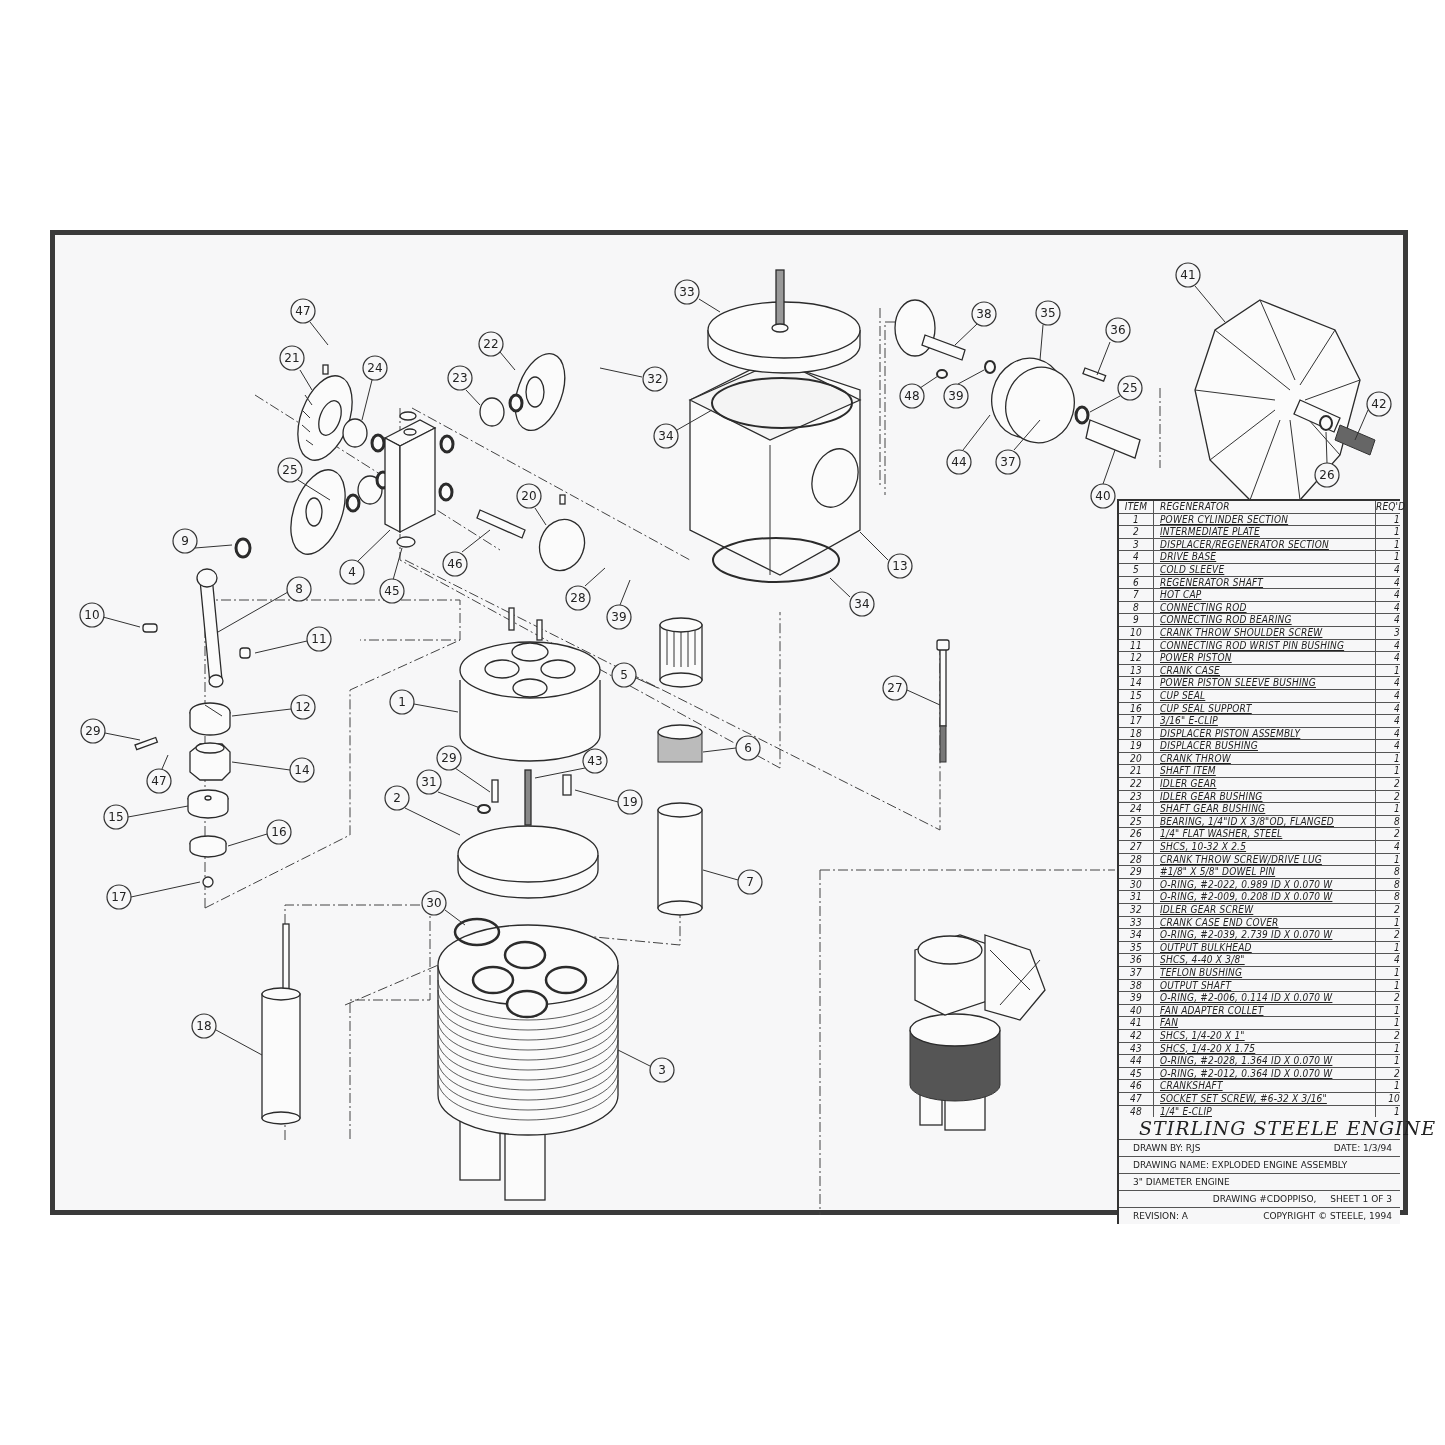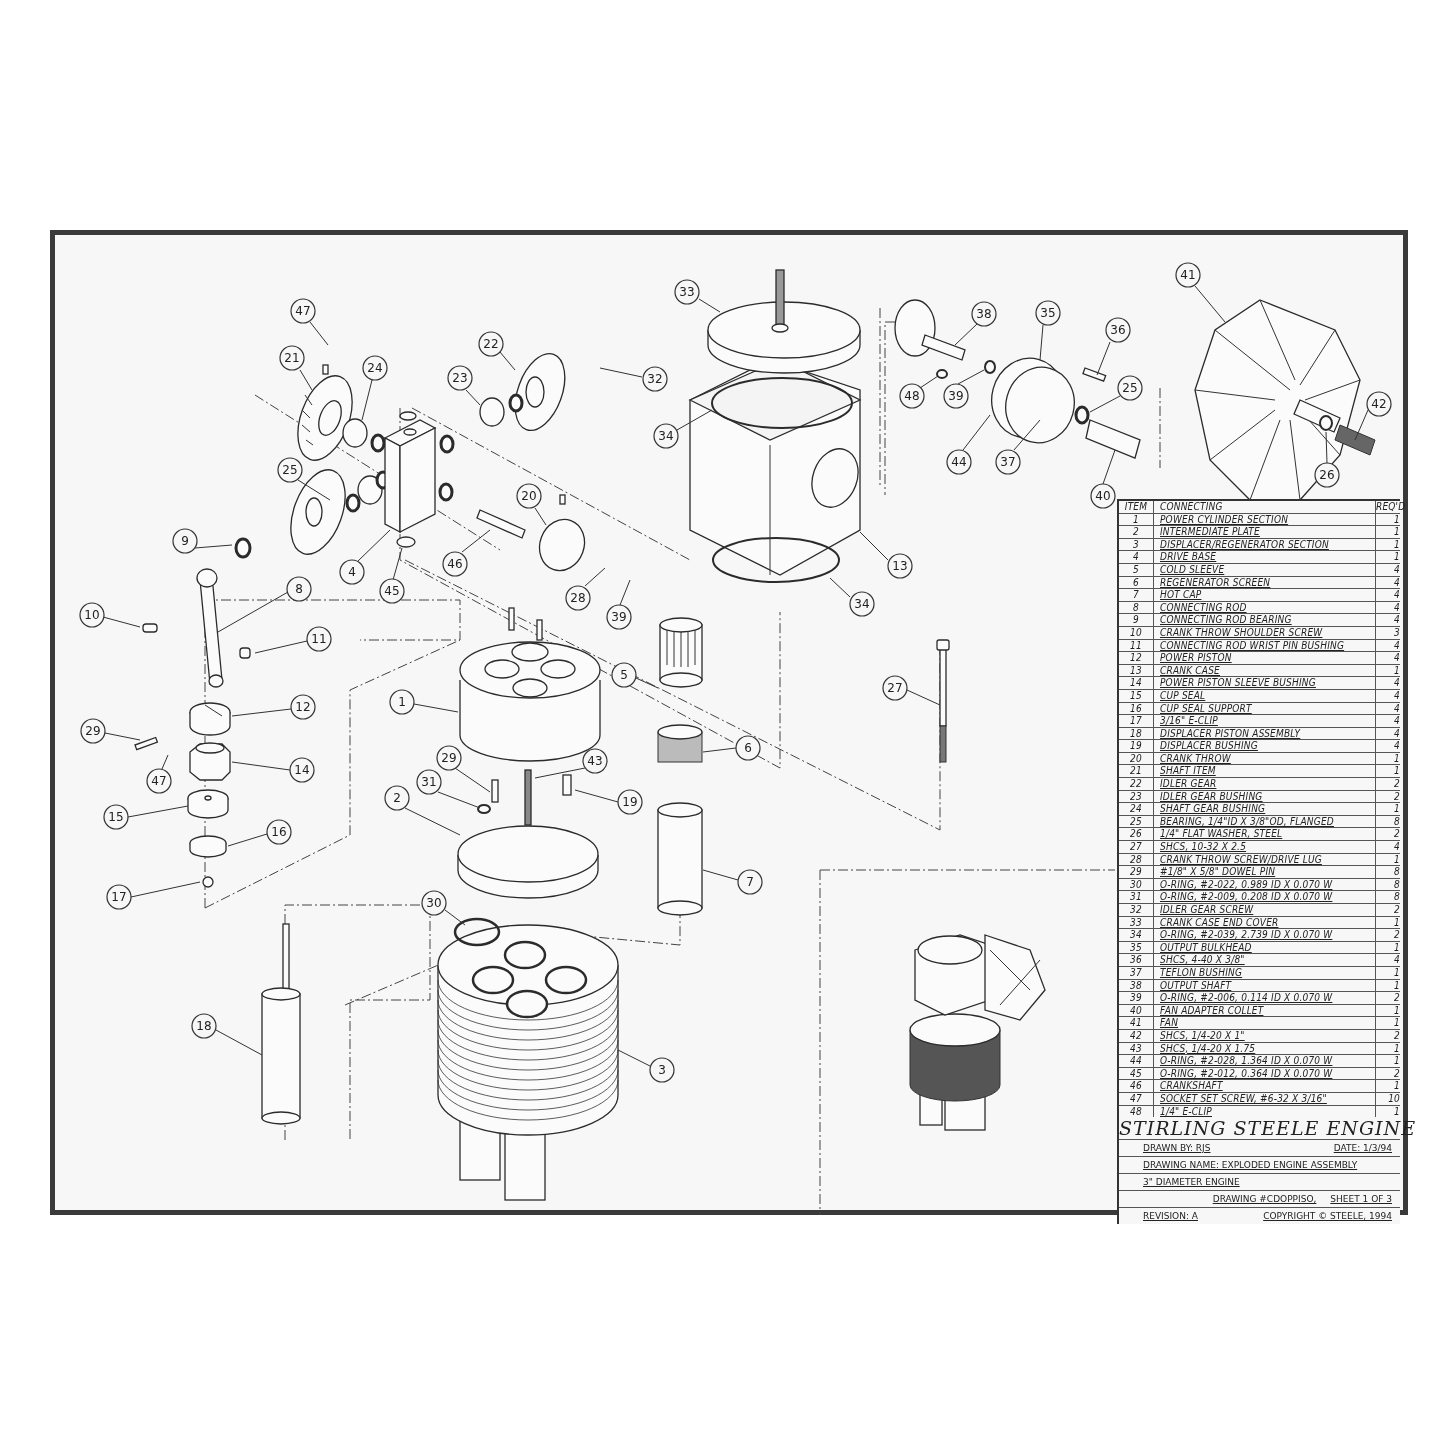--- a/index.html
+++ b/index.html
@@ -13,22 +13,22 @@
   .dash{stroke:#444;stroke-width:1;fill:none;stroke-dasharray:10 3 2 3;}
   .hatch{stroke:#333;stroke-width:1;}
   
   .bom{position:absolute;left:1117px;top:499px;width:281px;border-left:2px solid #333;border-top:2px solid #333;font-family:"DejaVu Sans Condensed","DejaVu Sans",sans-serif;font-size:10px;letter-spacing:0.2px;color:#222;background:#f7f7f8;font-style:italic;}
   .bom-row{display:flex;height:11.6px;line-height:11.6px;border-bottom:1px solid #555;}
   .bom-row .c-item{width:34px;text-align:center;border-right:1px solid #555;}
   .bom-row .c-desc{flex:1;padding-left:6px;white-space:nowrap;overflow:hidden;text-decoration:underline;text-underline-offset:1px;}
   .bom-row .c-req{width:24px;text-align:right;border-left:1px solid #555;}
   .bom-head .c-desc{text-decoration:none;}
   .title-block{position:absolute;left:1117px;top:1117px;width:281px;border-left:2px solid #333;font-family:"DejaVu Sans",sans-serif;font-size:9px;color:#222;background:#f7f7f8;}
-  .tb-title{height:22px;line-height:22px;font-family:"DejaVu Serif",serif;font-style:italic;font-size:19px;letter-spacing:1px;padding-left:0;border-bottom:1px solid #555;white-space:nowrap;}
-  .tb-row{height:16px;line-height:16px;padding-left:24px;border-bottom:1px solid #555;display:flex;justify-content:space-between;padding-right:8px;white-space:nowrap;text-decoration:underline;}
+  .tb-title{height:22px;line-height:22px;font-family:"DejaVu Serif",serif;font-style:italic;font-size:19px;letter-spacing:1px;padding-left:20px;border-bottom:1px solid #555;white-space:nowrap;}
+  .tb-row{height:16px;line-height:16px;padding-left:14px;border-bottom:1px solid #555;display:flex;justify-content:space-between;padding-right:8px;white-space:nowrap;}
   .tb-row:last-child{border-bottom:none;}
 </style>
 </head>
 <body>
 
 <div class="sheet"></div>
 
 <svg class="drawing" viewBox="0 0 1445 1445">
 
   <g>
@@ -530,21 +530,21 @@
       <g class="callout">
         <circle cx="1327" cy="475" r="12"></circle>
         <text x="1327" y="475">26</text>
       </g>
     </g>
 </svg>
 
 <div class="bom">
   <div class="bom-row bom-head">
     <span class="c-item">ITEM</span>
-    <span class="c-desc">CONNECTING</span>
+    <span class="c-desc">REGENERATOR</span>
     <span class="c-req">REQ'D</span>
   </div>
   <div id="bom-rows">
       <div class="bom-row">
         <span class="c-item">1</span>
         <span class="c-desc">POWER CYLINDER SECTION</span>
         <span class="c-req">1</span>
       </div>
       <div class="bom-row">
         <span class="c-item">2</span>
@@ -561,21 +561,21 @@
         <span class="c-desc">DRIVE BASE</span>
         <span class="c-req">1</span>
       </div>
       <div class="bom-row">
         <span class="c-item">5</span>
         <span class="c-desc">COLD SLEEVE</span>
         <span class="c-req">4</span>
       </div>
       <div class="bom-row">
         <span class="c-item">6</span>
-        <span class="c-desc">REGENERATOR SCREEN</span>
+        <span class="c-desc">REGENERATOR SHAFT</span>
         <span class="c-req">4</span>
       </div>
       <div class="bom-row">
         <span class="c-item">7</span>
         <span class="c-desc">HOT CAP</span>
         <span class="c-req">4</span>
       </div>
       <div class="bom-row">
         <span class="c-item">8</span>
         <span class="c-desc">CONNECTING ROD</span>

